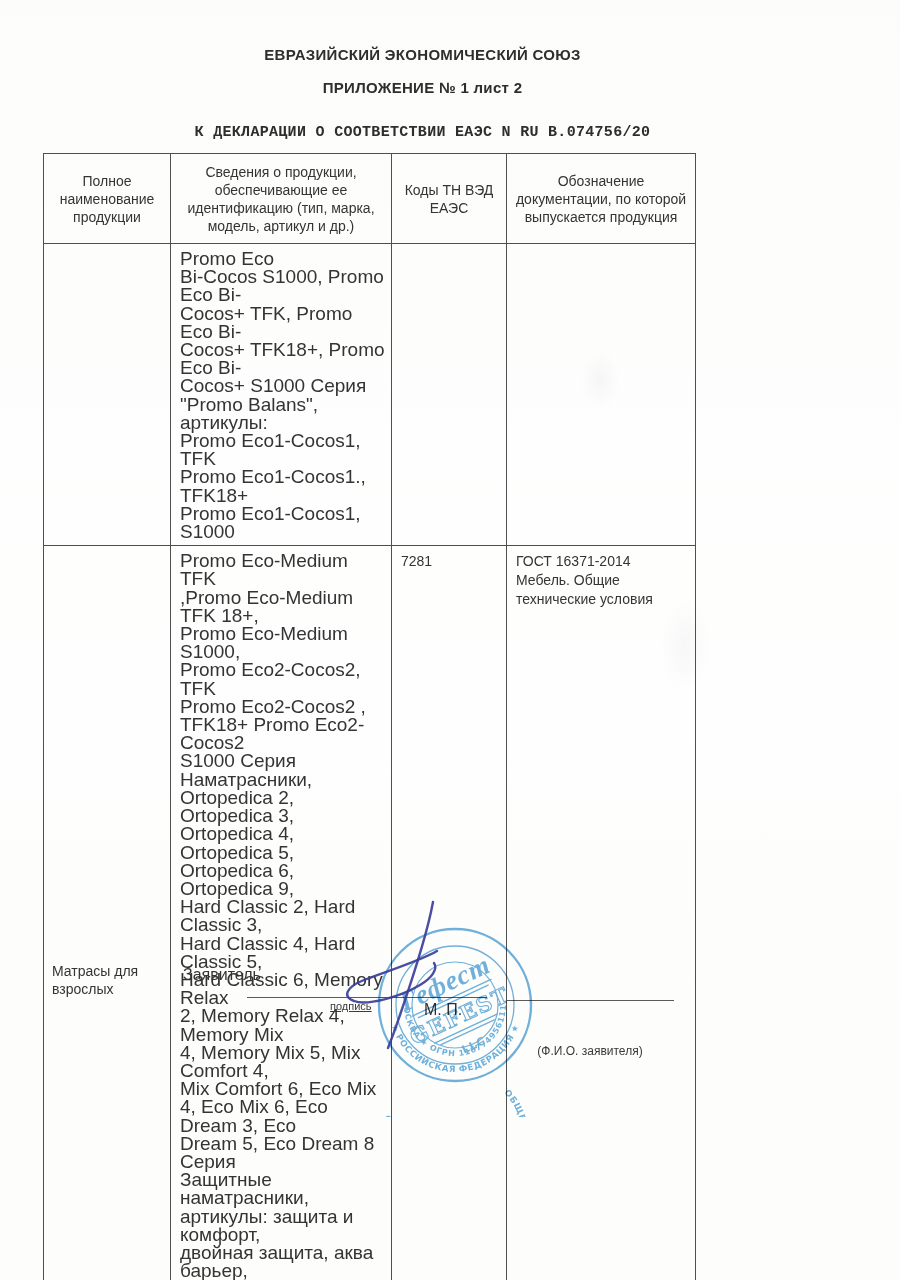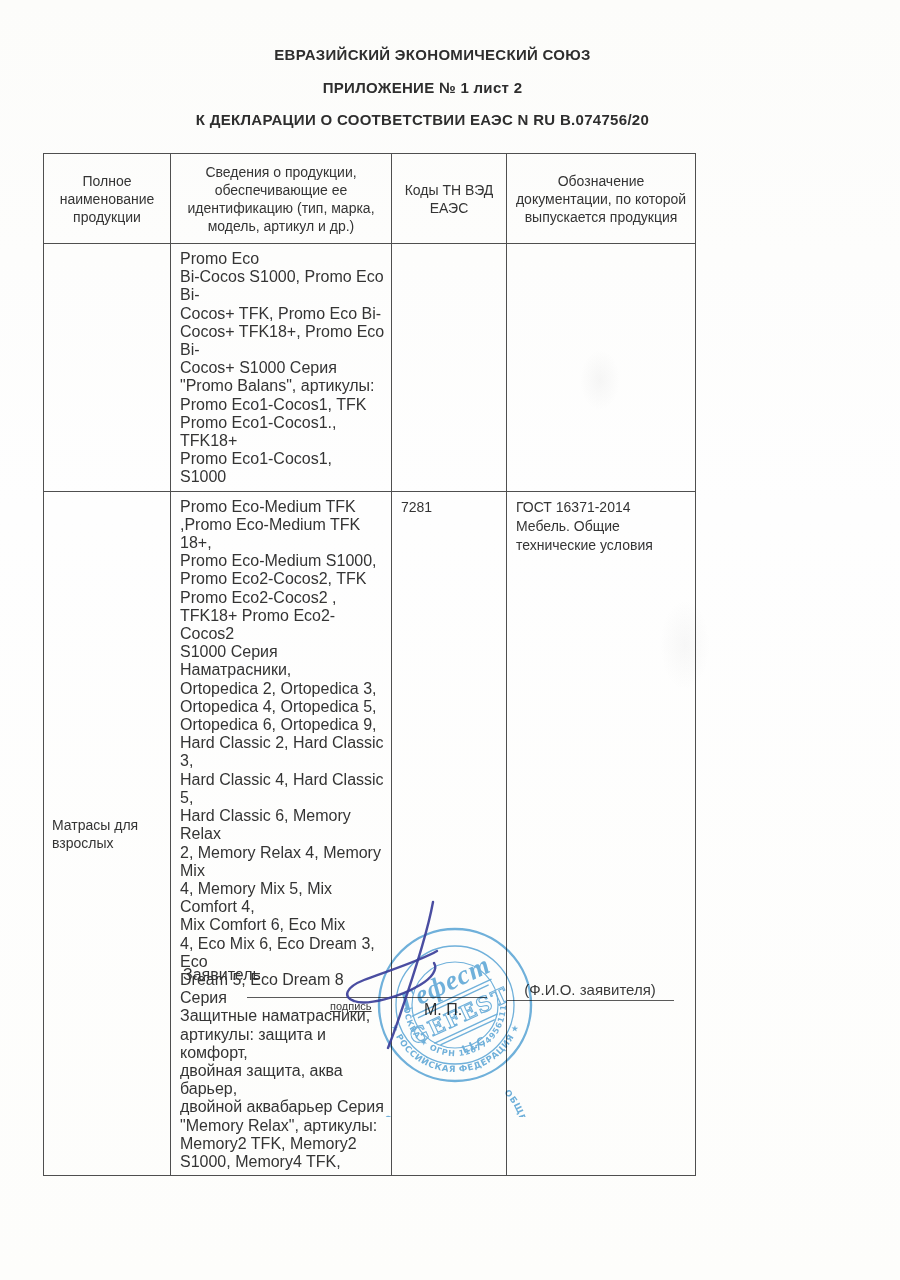--- a/index.html
+++ b/index.html
@@ -7,56 +7,56 @@
     width:900px; height:1280px; position:relative; overflow:hidden;
     background:#fdfdfc;
     font-family:"Liberation Sans", sans-serif;
     color:#333;
   }
   .page { position:absolute; inset:0; background:linear-gradient(180deg,#fcfcfa 0%,#fefefe 40%,#fdfdfb 100%); }
 
   
   .doc-header { position:absolute; left:0; top:0; width:845px; text-align:center; }
   .title-line { position:absolute; left:0; width:100%; font-weight:bold; font-size:15px; letter-spacing:.3px; color:#2e2e2e; }
-  .tl1 { top:46px;padding-left:10px; }
+  .tl1 { top:46px; }
   .tl2 { top:79px; }
-  .tl3 { top:111px; }
+  .tl3 { top:124px;font-family:Liberation Mono, monospace; }
 
   
   table.decl-table {
     position:absolute; left:43px; top:153px; width:652px;
     border-collapse:collapse; table-layout:fixed; color:#343434;border-radius:7px;
   }
   .decl-table th, .decl-table td { border:1px solid #4f4f4f; }
   .decl-table thead tr { height:90px; }
   .decl-table th {
     font-weight:normal; font-size:14px; line-height:18px;
     text-align:center; vertical-align:middle; padding:4px 6px;
   }
   .decl-table tr.r1 { height:210px; }
   .decl-table tr.r2 { height:469px; }
   .decl-table td {
     vertical-align:top; white-space:pre-line;
-    font-size:16px; line-height:18.2px; padding:6px 4px 4px 9px;
+    font-size:19px; line-height:18.2px; padding:6px 4px 4px 9px;
   }
   td.name-cell { vertical-align:middle; font-size:14px; line-height:18px; padding-left:8px; }
   td.code-cell { font-size:14px; }
   td.doc-cell  { font-size:14px; line-height:19px; }
 
   
   .f-label { position:absolute; font-size:16px; color:#333; }
   .applicant { left:183px; top:966px; }
   .sig-line { position:absolute; border-top:1.5px solid #5a5a5a; height:0; }
   .line1 { left:247px; top:997px; width:240px; }
   .sig-caption { position:absolute; left:330px; top:1000px; font-size:11px; color:#3a3a3a;text-decoration:underline; }
   .seal-caption { position:absolute; left:424px; top:1001px; font-size:16px; color:#333; }
   .name-block { position:absolute; left:500px; top:964px; width:180px; text-align:center; }
   .applicant-name { font-size:14.5px; line-height:18px; white-space:pre-line; color:#333; }
   .line2 { left:506px; top:1000px; width:168px; }
-  .fio-caption { position:absolute; left:500px; top:981px; width:180px; text-align:center; font-size:15px; color:#3a3a3a; }
+  .fio-caption { position:absolute; left:500px; top:1044px; width:180px; text-align:center; font-size:12px; color:#3a3a3a; }
 
   
   .stamp {
     position:absolute; left:343px; top:893px; width:224px; height:224px;
     mix-blend-mode:multiply; opacity:.85;
   }
   .stamp circle { fill:none; stroke:#57a4d7; }
   .ring-text { font-family:"DejaVu Sans", sans-serif; fill:#57a4d7; font-size:8.6px; letter-spacing:.6px; font-weight:bold; }
   .ring-text-inner { font-family:"DejaVu Sans", sans-serif; fill:#57a4d7; font-size:8px; letter-spacing:.8px; font-weight:bold; }
   .gefest-ru { font-family:"Liberation Serif", serif; font-style:italic; font-weight:bold; font-size:27px; fill:#57a4d7; letter-spacing:1px; }

